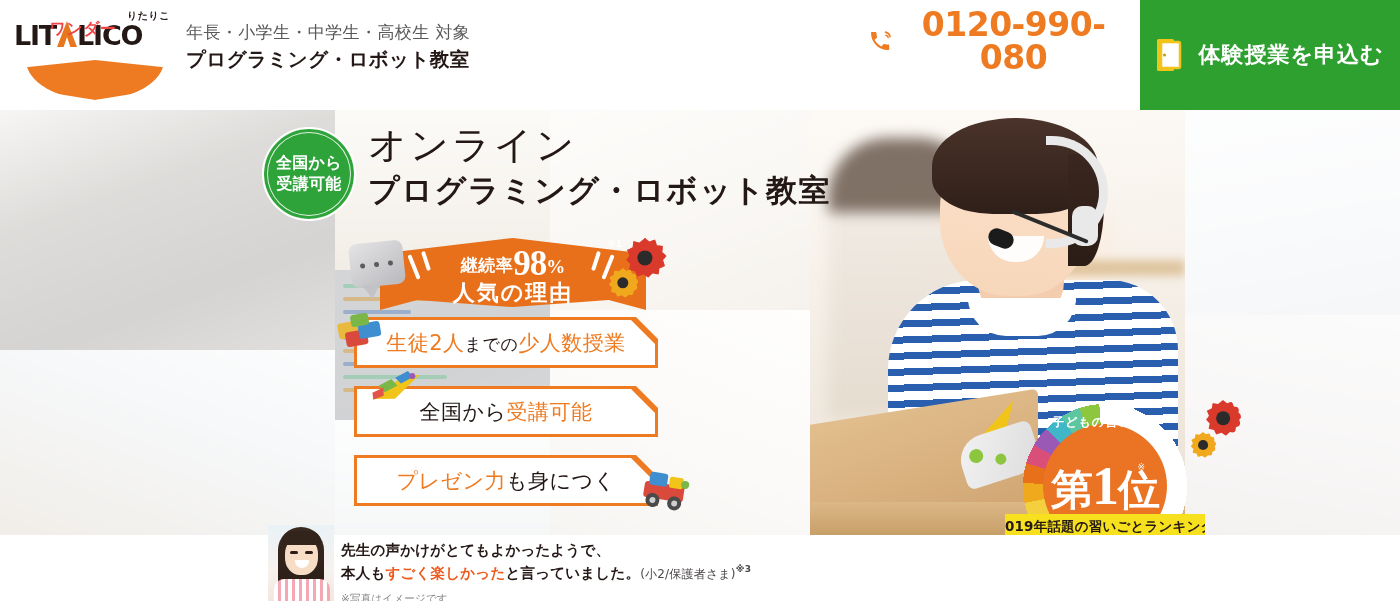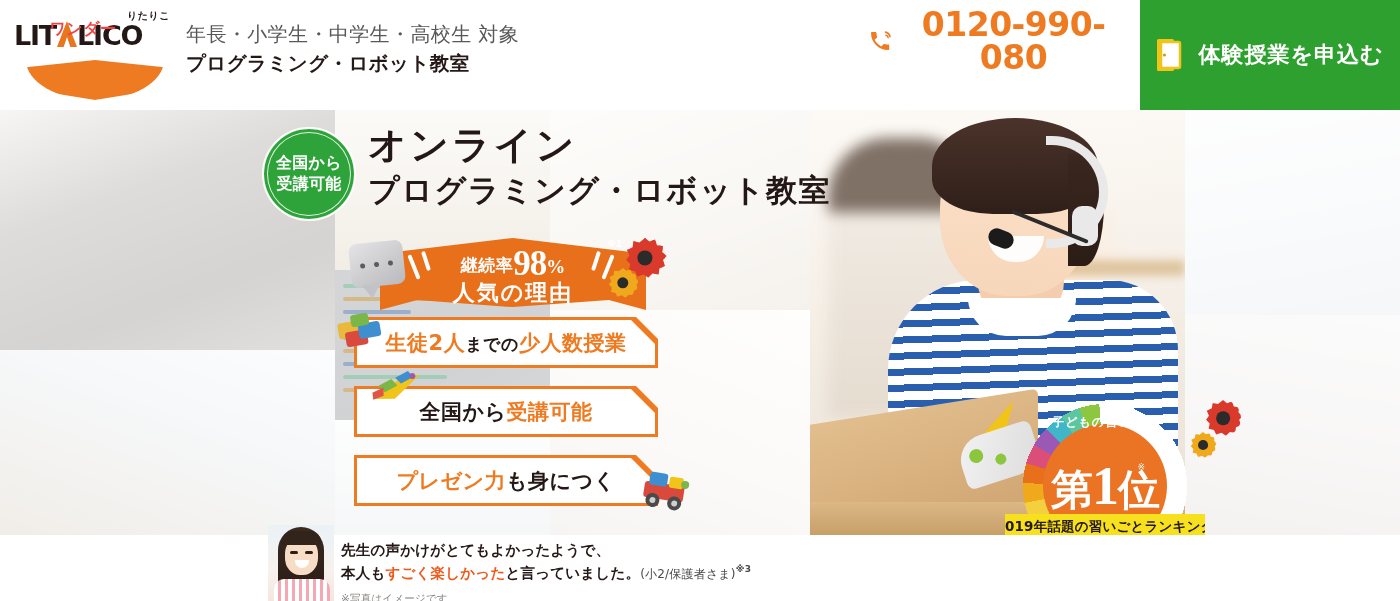--- a/index.html
+++ b/index.html
@@ -49,21 +49,21 @@
   }
   #logo-ribbon-text {
     position: absolute; left: 0; top: 11px; width: 138px; text-align: center;
     font-size: 16px; font-weight: 900; color: #ef4444; letter-spacing: .5px;
     font-family: "DejaVu Sans", sans-serif;
   }
 
   
   #tagline { position: absolute; left: 186px; top: 22px; }
   #tagline-sub {
-    font-size: 20px; color: #595757; letter-spacing: .4px; line-height: 1.25;
+    font-size: 17px; color: #595757; letter-spacing: .4px; line-height: 1.25;
     font-family: "DejaVu Sans", sans-serif; white-space: nowrap;
   }
   #tagline-main {
     margin-top: 5px;
     font-size: 19.5px; font-weight: 900; color: #231815; letter-spacing: .4px;
     line-height: 1.2; font-family: "DejaVu Sans", sans-serif; white-space: nowrap;
   }
 
   
   #phone-block { position: absolute; left: 868px; top: 8px; width: 262px; text-align: center; }
@@ -228,21 +228,21 @@
     display:flex; align-items:center; justify-content:center; z-index: 12;
   }
   #badge-nationwide-text {
     text-align:center; color:#ffffff; font-size: 16px; font-weight: 900;
     line-height: 1.3; letter-spacing: .3px; font-family: "DejaVu Sans", sans-serif;
   }
 
   
   #hero-title { position:absolute; left: 368px; top: 14px; z-index: 12; }
   #hero-title-l1 {
-    font-size: 38px; font-weight: 700; color: #231815; letter-spacing: 3px;
+    font-size: 38px; font-weight: 400; color: #231815; letter-spacing: 3px;
     line-height: 1.15; font-family: "DejaVu Sans", sans-serif; white-space:nowrap;
   }
   #hero-title-l2 {
     margin-top: 4px;
     font-size: 31px; font-weight: 900; color: #231815; letter-spacing: 1.5px;
     line-height: 1.2; font-family: "DejaVu Sans", sans-serif; white-space:nowrap;
   }
 
   
   #ribbon {
@@ -312,21 +312,21 @@
     position: absolute; left: 354px; width: 304px; height: 51px; z-index: 13;
     background: #ffffff; border: 3px solid #ee7b21;
     display: flex; align-items: center; justify-content: center;
     clip-path: polygon(0 0, calc(100% - 22px) 0, 100% 22px, 100% 100%, 0 100%);
   }
   .feature-fold {
     position:absolute; right: 0; top: 0; width: 24px; height: 24px;
     background: #ee7b21; clip-path: polygon(100% 0, 100% 100%, 0 0);
   }
   .feature-text {
-    font-size: 21px; font-weight: 700; letter-spacing: .5px; color: #231815;
+    font-size: 21px; font-weight: 400; letter-spacing: .5px; color: #231815;
     font-family: "DejaVu Sans", sans-serif; white-space: nowrap;
   }
   .feature-text .hl { color: #ee7b21; }
   .feature-text .sm { font-size: 17px; }
   #feature-1 { top: 207px; }
   #feature-2 { top: 276px; }
   #feature-3 { top: 345px; }
 
   
   #toy-lego {

